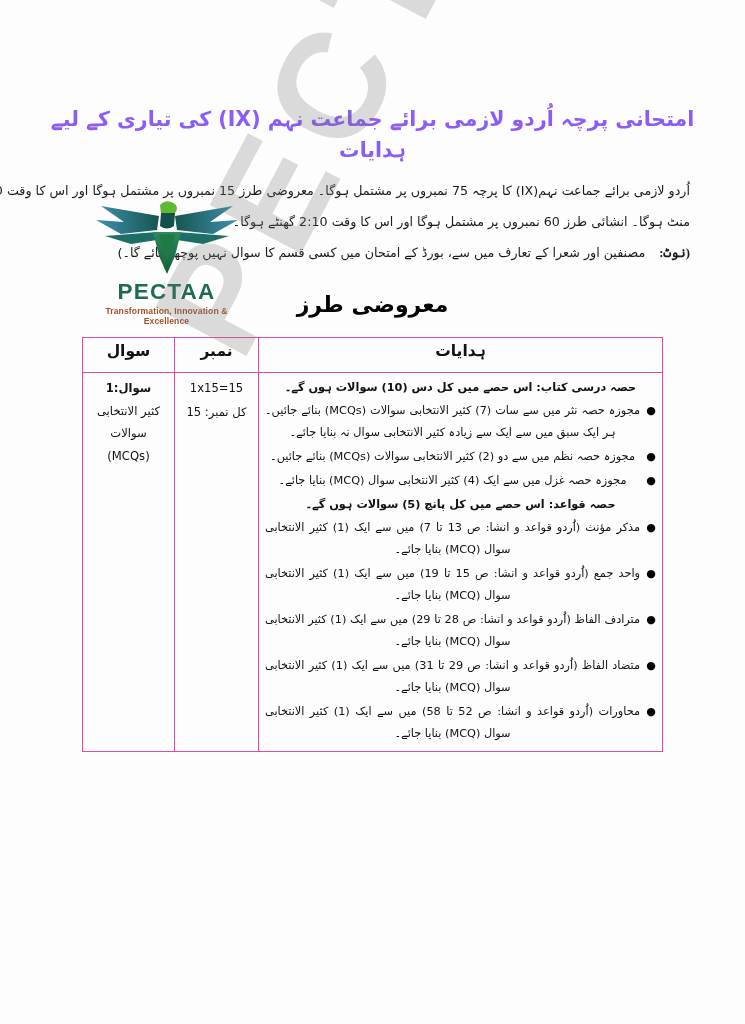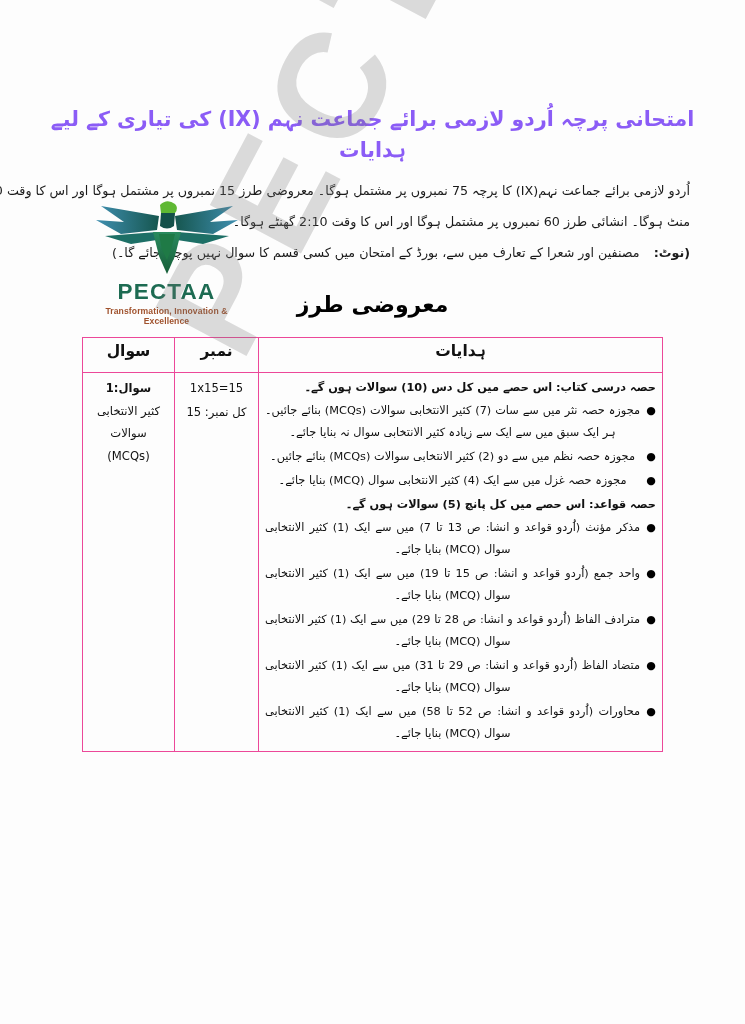--- a/index.html
+++ b/index.html
@@ -64,21 +64,21 @@
     text-align:right;
     font-size:12.7px;
     line-height:2.45;
     color:#1a1a1a;
   }
   .intro-lines .ln{display:block;white-space:nowrap;}
   .intro-lines .note-ln{
     display:block;
     white-space:nowrap;
   }
-  .note-label{display:inline-block;margin-left:14px;font-weight:600;}
+  .note-label{display:inline-block;margin-left:14px;font-weight:600;font-family:Liberation Serif, serif;}
 
   
   .logo-wrap{
     position:absolute;
     left:84px;top:196px;
     width:165px;
     text-align:center;
     z-index:3;
   }
   .logo-bird{
@@ -168,20 +168,21 @@
   }
   .cell-marks .m-line{display:block;}
   .cell-marks .m-line.ltr{direction:ltr;}
 
   .cell-inst{
     font-size:11.3px;
     line-height:1.95;
     padding:5px 7px 7px 7px;
   }
   .inst-head{
+    text-align:center;
     font-weight:700;
     display:block;
     margin-bottom:1px;
   }
   .inst-item{
     display:flex;
     align-items:flex-start;
     gap:6px;
     margin-bottom:2px;
   }

